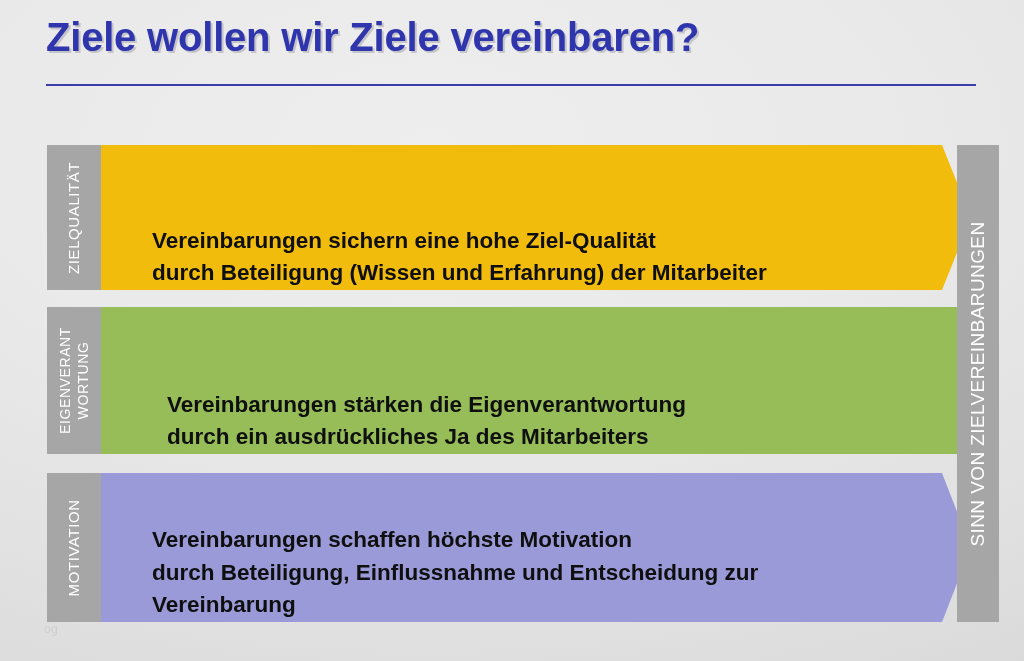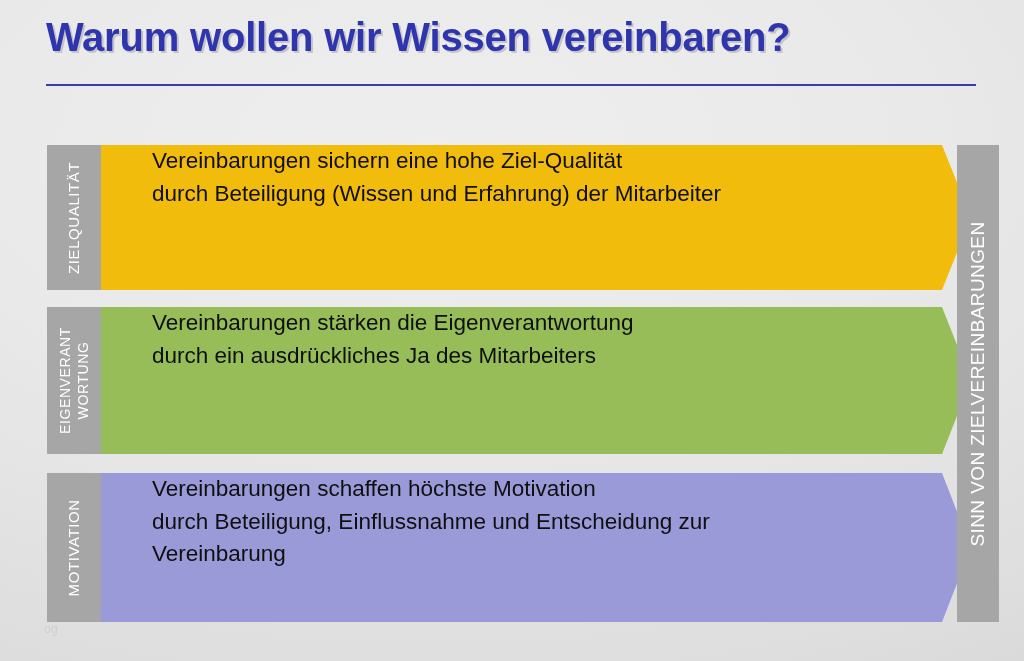--- a/index.html
+++ b/index.html
@@ -88,26 +88,27 @@
   .cat-tab__label--two-line {
     font-size: 14px;
     line-height: 1.25;
   }
 
   
   .arrow {
     position: relative;
     flex: 1 1 auto;
     display: flex;
-    align-items: flex-start;
+    align-items: flex-end;
     -webkit-clip-path: polygon(0 0, calc(100% - 29px) 0, 100% 50%, calc(100% - 29px) 100%, 0 100%);
     clip-path: polygon(0 0, calc(100% - 29px) 0, 100% 50%, calc(100% - 29px) 100%, 0 100%);
+    font-weight: bold;
   }
   .row--1 .arrow { width: 870px; background: #f2bc0c; }
-  .row--2 .arrow { width: 870px; background: #96bd58; }
+  .row--2 .arrow { width: 870px; background: #96bd58; padding-left: 15px; }
   .row--3 .arrow { width: 870px; background: #9a9ad9; }
 
   .arrow__text {
     margin: 0;
     padding: 0 40px 0 51px;
     color: #0f0f0f;
     font-size: 22.5px;
     line-height: 1.45;
     white-space: pre-line;
   }
@@ -144,21 +145,21 @@
     letter-spacing: 0.3px;
     pointer-events: none;
   }
 </style>
 </head>
 <body>
 
 <div id="slide">
 
   <div class="title-wrap">
-    <h1 class="slide-title">Warum wollen wir Wissen vereinbaren?</h1>
+    <h1 class="slide-title">Ziele wollen wir Ziele vereinbaren?</h1>
   </div>
   <div class="title-rule"></div>
 
   <div class="rows">
 
     <div class="row row--1">
       <div class="cat-tab">
         <span class="cat-tab__label">ZIELQUALITÄT</span>
       </div>
       <div class="arrow">

